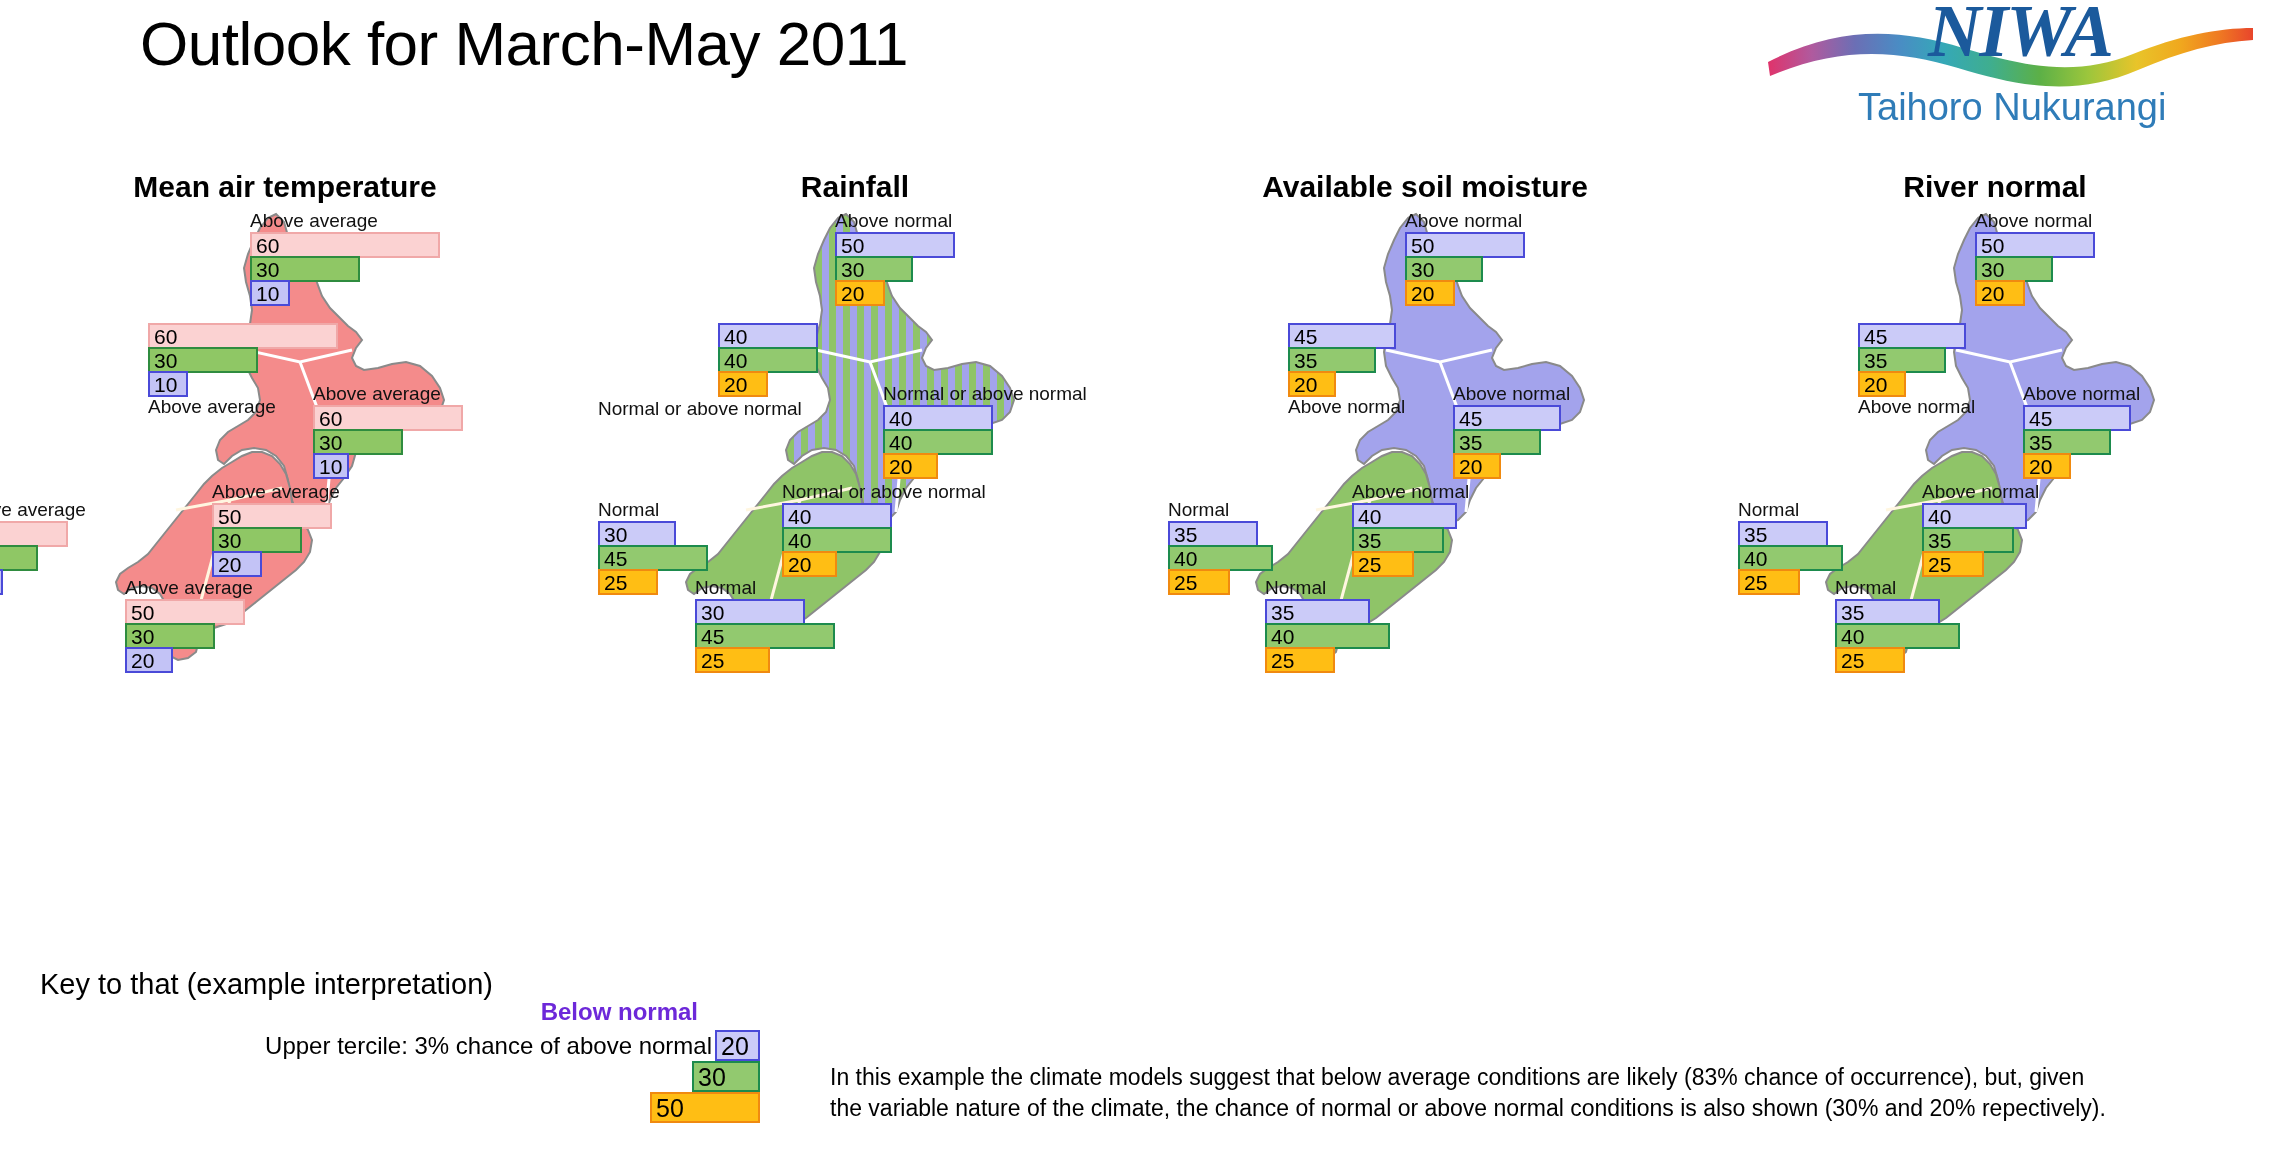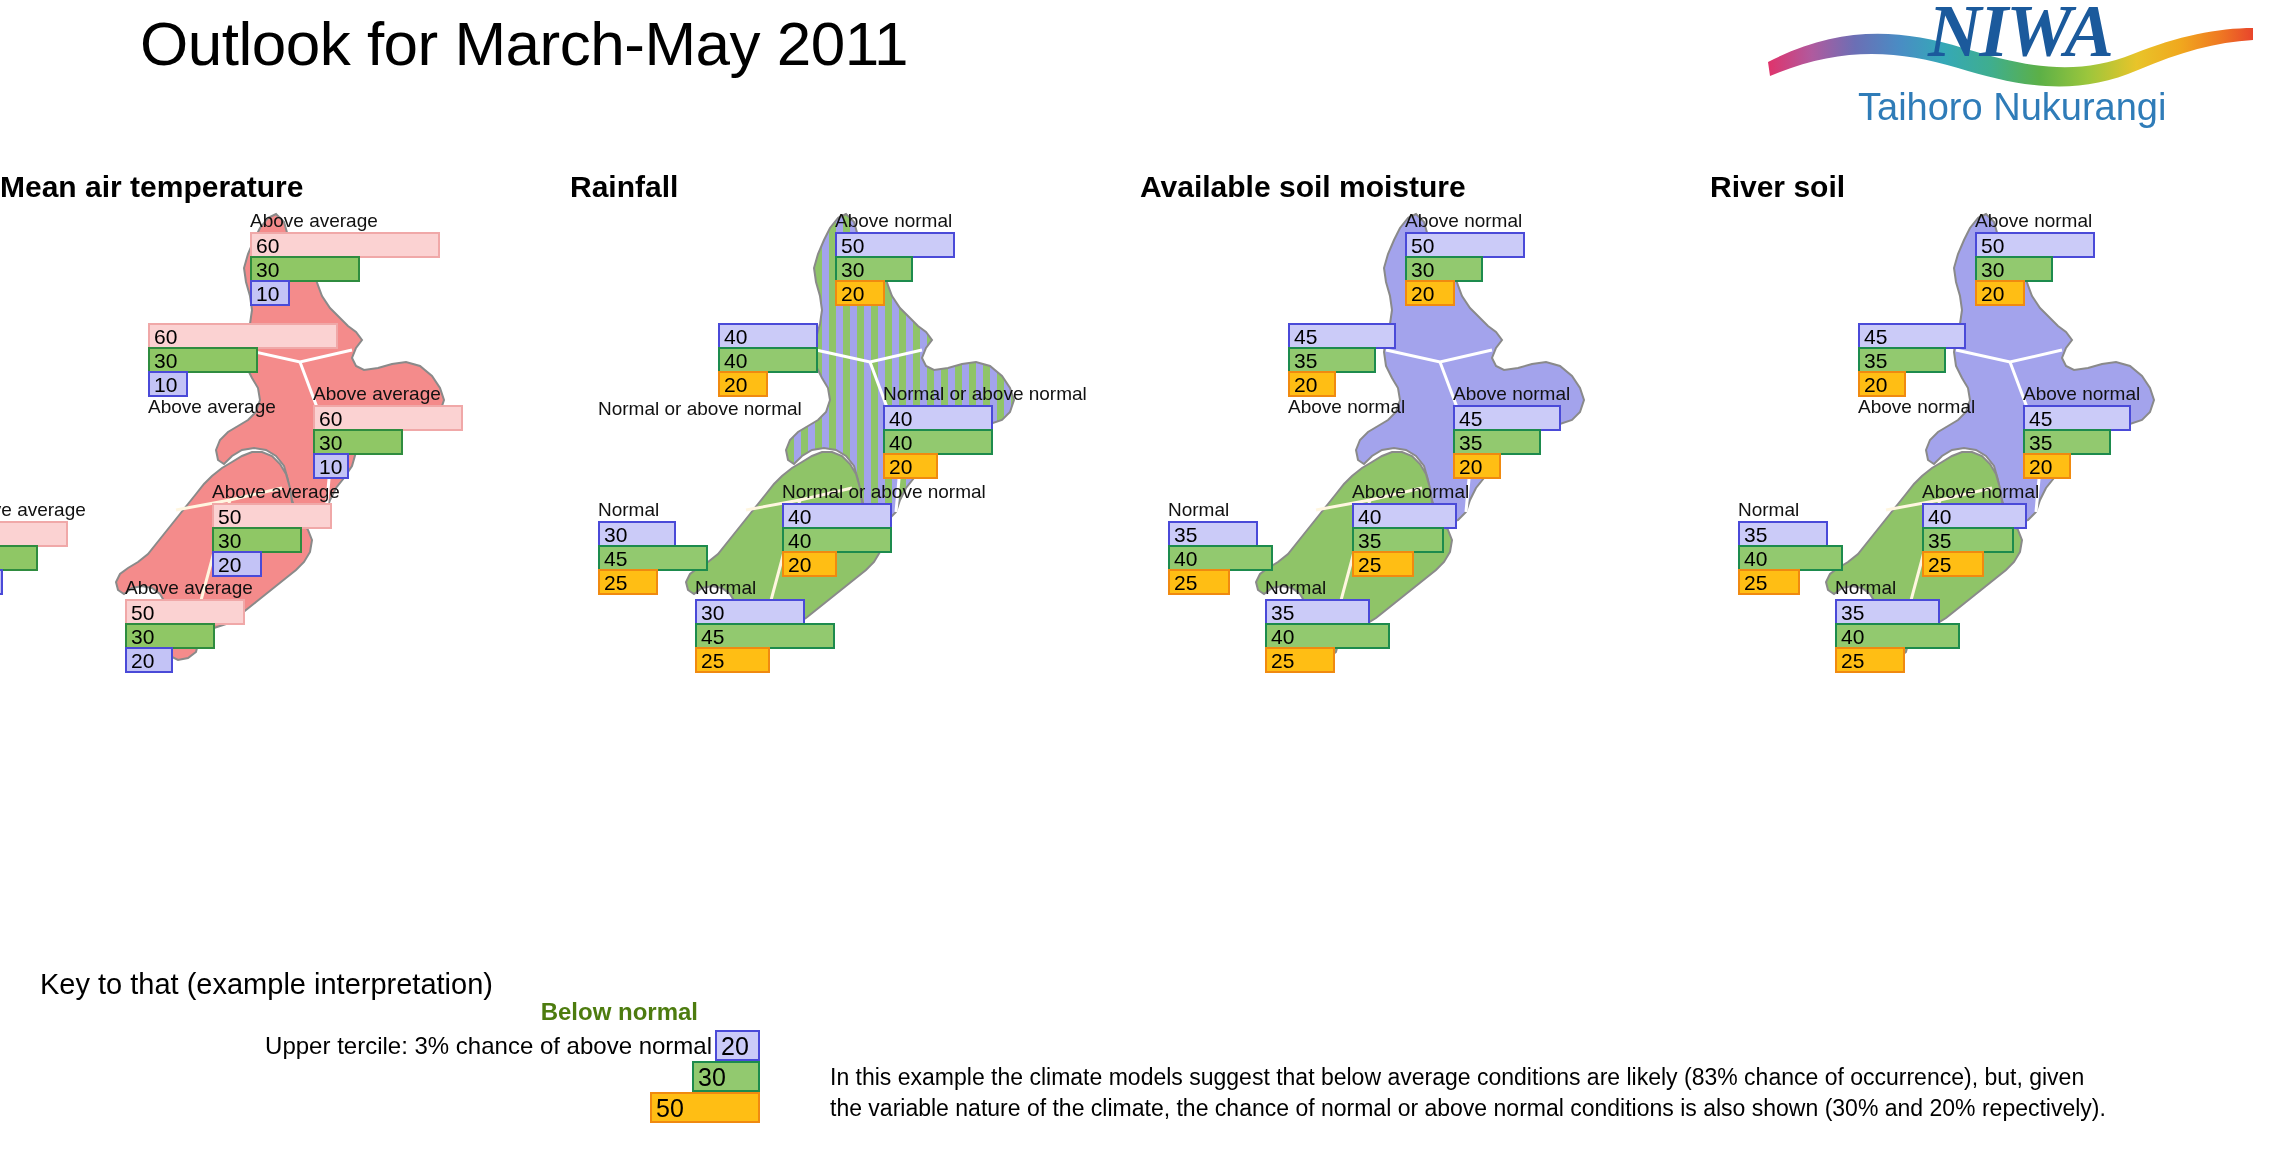--- a/index.html
+++ b/index.html
@@ -17,21 +17,21 @@
     font-size: 62px; font-weight: 400; color: #000;
     letter-spacing: -0.5px; white-space: nowrap;
   }
   .logo { position: absolute; right: 12px; top: 2px; width: 520px; height: 140px; }
   .logo svg { display: block; width: 520px; height: 140px; }
 
   
   .panel { position: absolute; top: 170px; width: 570px; height: 500px; }
   .panel-title {
     position: absolute; left: 0; right: 0; top: 0;
-    font-size: 30px; font-weight: bold; color: #000;
+    text-align: center; font-size: 30px; font-weight: bold; color: #000;
     white-space: nowrap;
   }
   .map-wrap { position: absolute; left: 0; top: 30px; width: 570px; height: 470px; }
   .map-wrap svg { position: absolute; left: 0; top: 0; width: 570px; height: 470px; }
 
   
   .bargroup { position: absolute; }
   .bg-label {
     font-size: 19px; color: #111; white-space: nowrap; line-height: 21px;
     margin-bottom: 1px;
@@ -53,21 +53,21 @@
   .bar.r-below { background: #ffbe14; border-color: #f08a10; }
 
   
   .key-heading {
     position: absolute; left: 40px; top: 968px;
     font-size: 29px; color: #000; white-space: nowrap;
   }
   .key-block { position: absolute; left: 60px; top: 1030px; width: 700px; }
   .key-title {
     position: absolute; right: 62px; top: -32px;
-    font-size: 24px; font-weight: bold; color: #4d7c0f; white-space: nowrap;
+    font-size: 24px; font-weight: bold; color: #6d28d9; white-space: nowrap;
   }
   .key-row { display: flex; align-items: center; justify-content: flex-end; height: 31px; }
   .key-text {
     font-size: 24px; color: #000; white-space: nowrap;
     text-align: right; padding-right: 3px;
   }
   .key-bar {
     height: 31px; border: 2px solid #000; position: relative; flex: none;
   }
   .key-bar > span {
@@ -384,21 +384,21 @@
             <div class="bar r-mid" style="width: 125px;">
               <span>40</span>
             </div>
             <div class="bar r-below" style="width: 70px;">
               <span>25</span>
             </div>
           </div>
         </div>
       </div>
       <div class="panel" style="left: 1710px;">
-        <div class="panel-title">River soil</div>
+        <div class="panel-title">River normal</div>
         <div class="map-wrap">
           <svg viewBox="0 0 570 470" xmlns="http://www.w3.org/2000/svg">
             <defs>
               <pattern id="stripes-river-flows" width="14" height="14" patternUnits="userSpaceOnUse">
                 <rect width="14" height="14" fill="#8fc468"></rect>
                 <rect width="7" height="14" fill="#a3a3ec"></rect>
               </pattern>
             </defs>
             <path d="M268,18 L276,14 L284,22 L288,36 L296,44 L300,58 L308,66 L316,80 L322,96 L330,108 L340,118 L348,126 L356,132 L362,140 L356,148 L352,158 L356,166 L364,170 L378,168 L392,164 L406,162 L420,166 L432,176 L440,188 L444,200 L440,212 L432,220 L420,224 L406,222 L392,216 L380,210 L370,212 L362,222 L358,236 L356,252 L352,266 L344,278 L336,288 L330,300 L326,312 L318,320 L308,322 L300,316 L294,306 L290,294 L288,280 L284,266 L276,256 L266,250 L254,248 L242,250 L232,256 L224,264 L218,260 L216,250 L220,240 L228,232 L238,226 L248,220 L256,212 L260,200 L258,188 L252,178 L246,166 L244,152 L246,138 L250,124 L252,110 L250,96 L246,82 L244,68 L248,54 L254,40 L260,28 Z" fill="#a3a3ec" stroke="#8a8a8a" stroke-width="2"></path>
             <path d="M232,262 L242,256 L252,252 L262,252 L272,256 L280,264 L286,274 L290,288 L292,302 L296,314 L302,322 L308,330 L312,340 L310,352 L304,362 L296,370 L286,378 L276,386 L266,394 L256,402 L246,410 L236,418 L226,424 L214,428 L202,430 L190,428 L180,422 L172,414 L166,404 L160,394 L152,388 L142,386 L132,388 L124,394 L118,390 L116,382 L120,374 L128,368 L138,362 L148,354 L156,344 L164,334 L172,324 L180,314 L188,304 L196,294 L204,284 L212,276 L222,268 Z" fill="#8fc468" stroke="#8a8a8a" stroke-width="2"></path>

